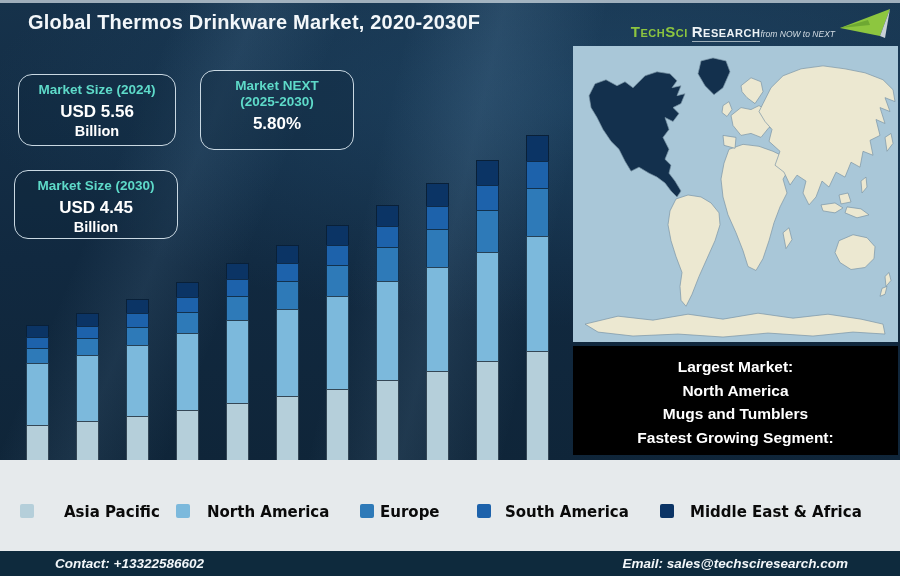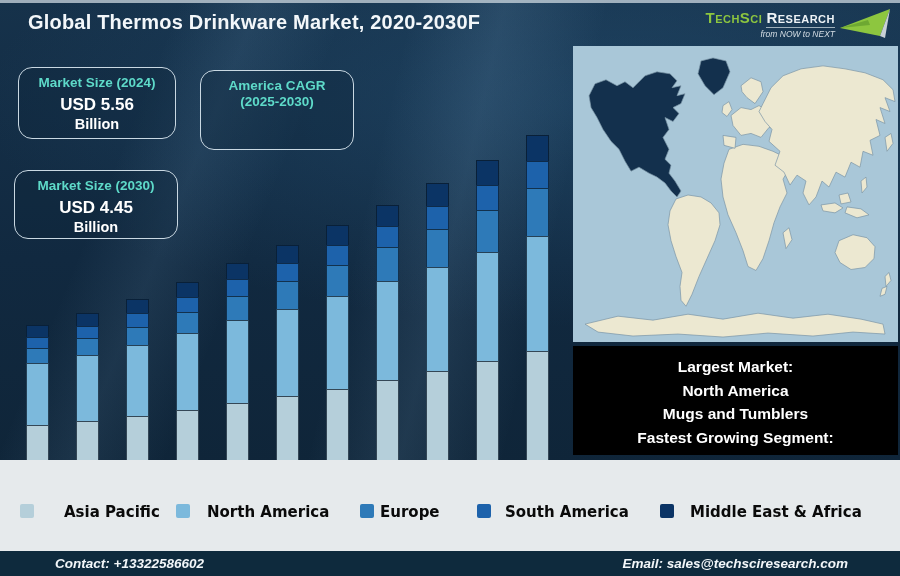--- a/index.html
+++ b/index.html
@@ -10,29 +10,29 @@
     background-image:
       linear-gradient(112deg, rgba(140,185,220,0) 16%, rgba(140,185,220,0.10) 23%, rgba(140,185,220,0) 31%),
       linear-gradient(103deg, rgba(150,195,230,0) 40%, rgba(150,195,230,0.12) 49%, rgba(150,195,230,0) 59%),
       radial-gradient(900px 320px at 68% 18%, rgba(45,95,135,0.38), rgba(0,0,0,0) 70%),
       linear-gradient(180deg,#16324b 0%,#112940 45%,#0e2335 100%);
   }
   .top-edge{position:absolute;top:0;left:0;width:100%;height:3px;background:rgba(205,216,224,0.75);}
   
   .title{position:absolute;left:28px;top:11px;font-size:20px;font-weight:bold;color:#f3f7fa;letter-spacing:.2px;}
   .logo{position:absolute;top:7px;right:10px;display:flex;align-items:flex-end;gap:5px;}
-  .logo-text{display:flex;flex-direction:column;align-items:flex-end;}
+  .logo-text{display:flex;flex-direction:row;align-items:flex-end;}
   .logo-row{font-variant:small-caps;font-weight:bold;font-size:15px;letter-spacing:.5px;line-height:15px;}
   .brand-green{color:#8dc63f;}
   .brand-white{color:#eef3f6;margin-left:4px;border-bottom:1px solid #9fb0bb;padding-bottom:1px;}
   .tagline{font-style:italic;font-size:8.5px;color:#d4dde4;margin-top:4px;}
   
   .stat-card{position:absolute;border:1.5px solid #c9d8e2;border-radius:14px;background:rgba(13,35,55,0.30);
     color:#fff;text-align:center;box-sizing:border-box;padding:7px 6px;}
-  .stat-card.c1{left:18px;top:67px;width:158px;height:72px;}
+  .stat-card.c1{left:18px;top:74px;width:158px;height:72px;}
   .stat-card.c2{left:200px;top:70px;width:154px;height:80px;}
   .stat-card.c3{left:14px;top:170px;width:164px;height:69px;}
   .stat-label{color:#5edac9;font-weight:bold;font-size:13.5px;line-height:16px;}
   .stat-value{color:#fff;font-weight:bold;font-size:17px;margin-top:4px;line-height:20px;}
   .stat-unit{color:#fff;font-weight:bold;font-size:14.5px;margin-top:1px;}
   
   #bars{position:absolute;inset:0;}
   .bar{position:absolute;bottom:116px;width:23px;display:flex;flex-direction:column-reverse;}
   .seg{box-sizing:border-box;border:1px solid rgba(9,25,42,0.75);border-bottom-width:0;}
   .year-label{position:absolute;top:462px;width:52px;text-align:center;
@@ -73,22 +73,23 @@
       <polygon points="0,21 28,13 30,18" fill="#6ea832"></polygon>
     </svg>
   </div>
 
   <div class="stat-card c1">
     <div class="stat-label">Market Size (2024)</div>
     <div class="stat-value">USD 5.56</div>
     <div class="stat-unit">Billion</div>
   </div>
   <div class="stat-card c2">
-    <div class="stat-label">America CAGR</div>
+    <div class="stat-label">Market NEXT</div>
     <div class="stat-label">(2025-2030)</div>
+    <div class="stat-value">5.80%</div>
   </div>
   <div class="stat-card c3">
     <div class="stat-label">Market Size (2030)</div>
     <div class="stat-value">USD 4.45</div>
     <div class="stat-unit">Billion</div>
   </div>
 
   <div id="bars">
       <div class="bar" style="left: 26px; height: 135px;">
         <div class="seg" style="height: 34.9px; background: rgb(181, 207, 218);"></div>

